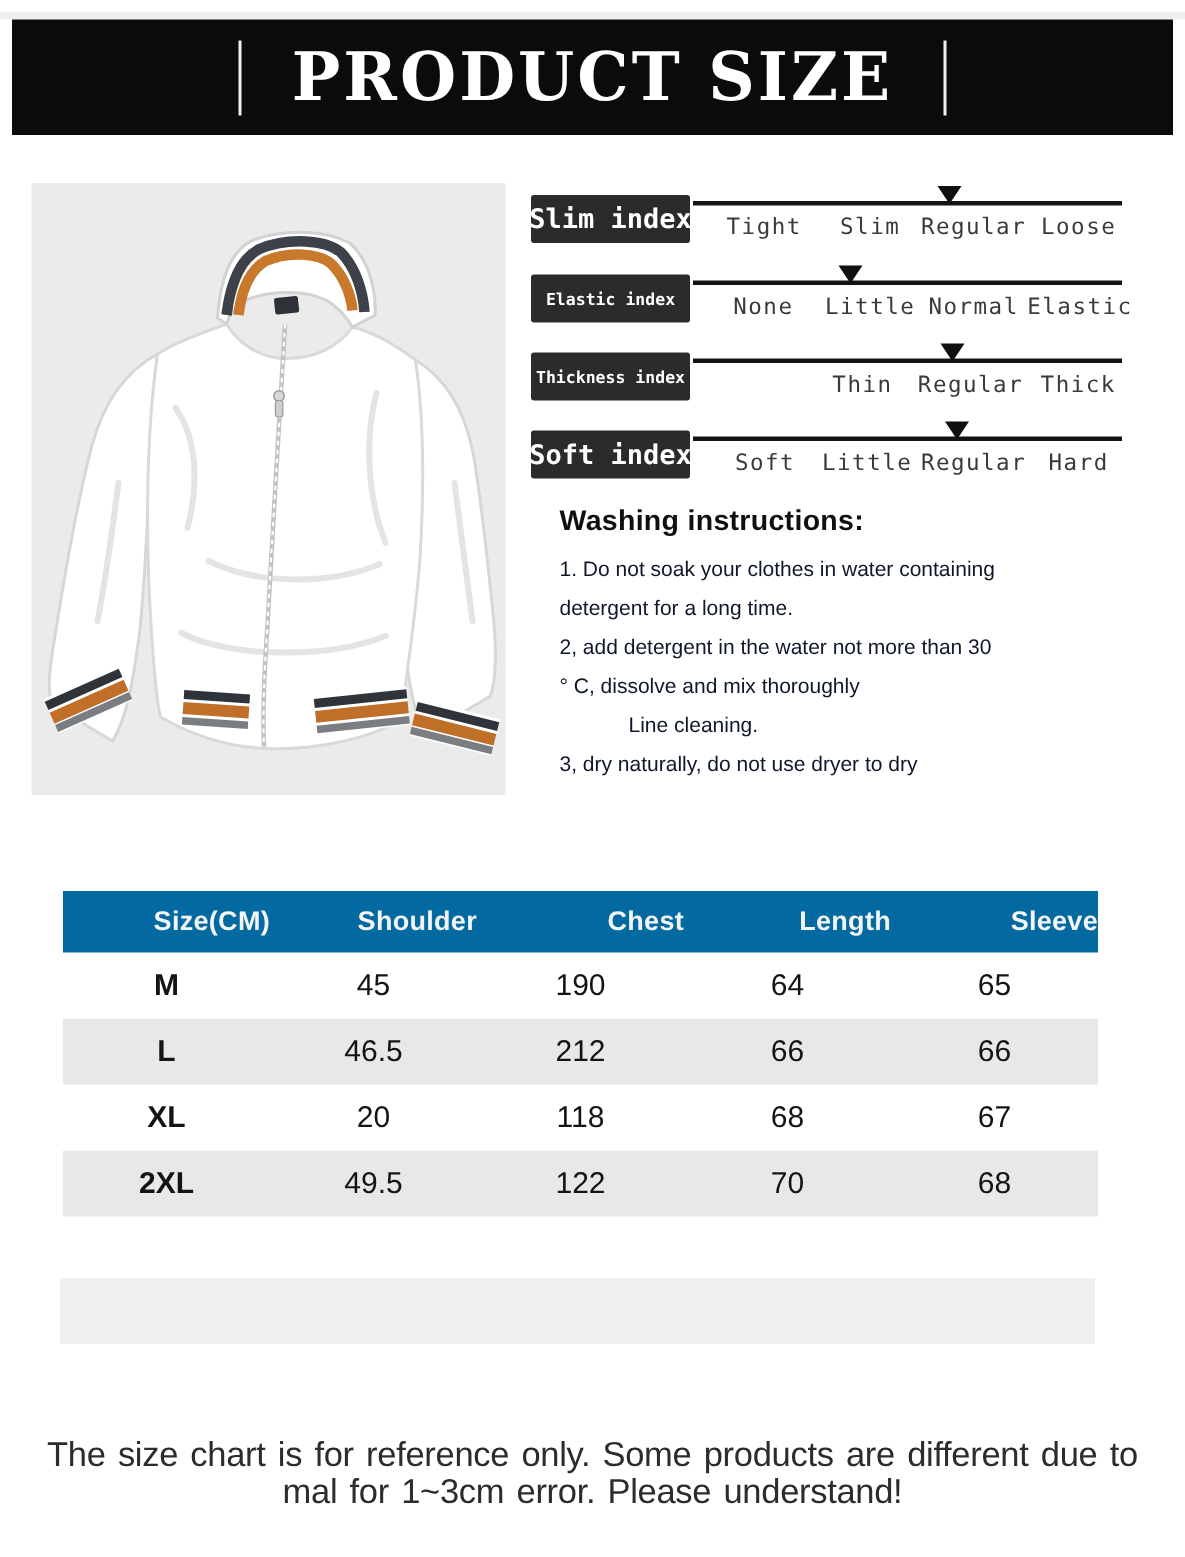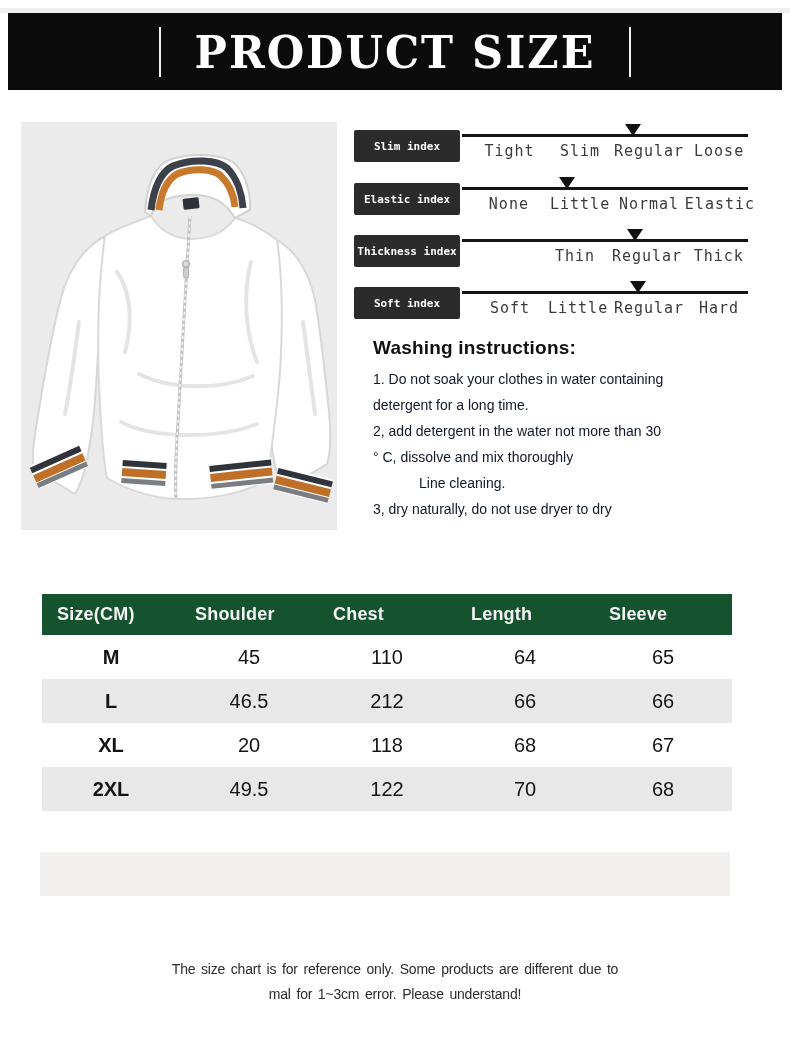--- a/index.html
+++ b/index.html
@@ -26,21 +26,21 @@
     position: absolute; left: 21px; top: 122px; width: 316px; height: 408px;
     background: #ebebeb;
   }
 
   
   .indexes { position: absolute; left: 354px; top: 0; width: 396px; height: 330px; }
   .index-row { position: absolute; left: 0; width: 396px; height: 40px; }
   .index-label {
     position: absolute; left: 0; top: 0; width: 106px; height: 32px;
     background: #2b2b2b; color: #ffffff; border-radius: 2px;
-    font-family: "DejaVu Sans Mono", monospace; font-size: 11px; font-weight: bold;
+    font-family: "DejaVu Sans Mono", monospace; font-size: 18px; font-weight: bold;
     display: flex; align-items: center; justify-content: center; letter-spacing: 0px; white-space: nowrap;
   }
   .scale { position: absolute; left: 108px; top: 0; width: 286px; height: 40px; }
   .scale-line { position: absolute; left: 0; top: 4px; width: 286px; height: 3px; background: #141414; }
   .scale-arrow {
     position: absolute; top: -6px; width: 0; height: 0;
     border-left: 8px solid transparent; border-right: 8px solid transparent;
     border-top: 12px solid #101010; transform: translateX(-50%);
   }
   .scale-opt {
@@ -59,33 +59,33 @@
   .washing-title { font-size: 19px; font-weight: bold; color: #101010; letter-spacing: 0.2px; margin-bottom: 7px; }
   .wline { font-size: 14px; line-height: 26px; color: #0f172a; }
   .wline.indent { padding-left: 46px; }
 
   
   .size-table {
     position: absolute; left: 42px; top: 594px; width: 690px;
     border-collapse: collapse; table-layout: fixed;
   }
   .size-table th {
-    background: #14532d; color: #f4f4f4; font-size: 18px; font-weight: 600;
-    height: 41px; text-align: left; letter-spacing: 0.2px; padding-left: 15px;
+    background: #0369a1; color: #f4f4f4; font-size: 18px; font-weight: 600;
+    height: 41px; text-align: right; letter-spacing: 0.2px;
   }
   .size-table td { height: 44px; text-align: center; font-size: 20px; color: #141414; font-weight: 500; }
   .size-table td.size-col { font-weight: 700; }
   .size-table tr.alt { background: #e8e8e8; }
 
   .empty-row { position: absolute; left: 40px; top: 852px; width: 690px; height: 44px; background: #f1f0ee; }
 
   
   .disclaimer {
     position: absolute; left: 0; top: 957px; width: 790px;
-    text-align: center; color: #2c2c2c; font-size: 14px; line-height: 25px;
+    text-align: center; color: #2c2c2c; font-size: 23px; line-height: 25px;
     word-spacing: 2px; letter-spacing: -0.2px;
   }
 </style>
 </head>
 <body>
 
 <div class="page">
   <div class="top-strip"></div>
 
   <header class="header-bar">
@@ -217,21 +217,21 @@
         <th>Shoulder</th>
         <th>Chest</th>
         <th>Length</th>
         <th>Sleeve</th>
       </tr>
     </thead>
     <tbody>
       <tr>
         <td class="size-col">M</td>
         <td>45</td>
-        <td>110</td>
+        <td>190</td>
         <td>64</td>
         <td>65</td>
       </tr>
       <tr class="alt">
         <td class="size-col">L</td>
         <td>46.5</td>
         <td>212</td>
         <td>66</td>
         <td>66</td>
       </tr>

